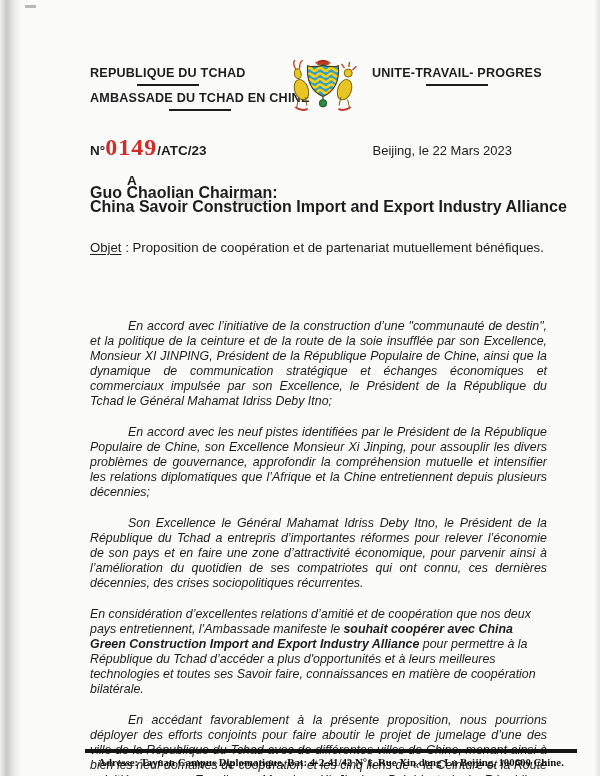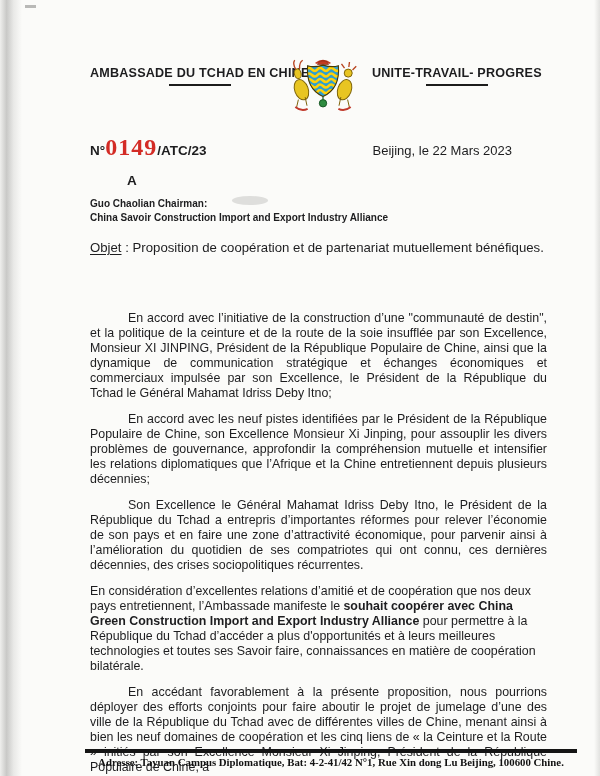--- a/index.html
+++ b/index.html
@@ -32,50 +32,54 @@
   }
   .ref { font-weight:bold; font-size:13.5px; }
   .ref-num {
     font-family:"Liberation Serif", serif; font-size:24px; font-weight:bold;
     color:#d32b25; letter-spacing:1px;
   }
   .place-date { font-weight:normal; font-size:13px; }
 
   .salutation { position:absolute; top:173px; left:127px; font-weight:bold; font-size:13.5px; }
 
-  .addressee { position:absolute; top:197px; left:90px; font-weight:bold; font-size:10px; line-height:13.5px; }
+  .addressee { position:absolute; top:186px; left:90px; font-weight:bold; font-size:16px; line-height:13.5px; }
 
   .subject {
     position:absolute; top:240px; left:90px; width:484px;
     font-weight:normal; font-size:13.2px; line-height:15.5px;
   }
   .subject-label { text-decoration:underline; text-underline-offset:2px; }
 
   .body-text { position:absolute; top:303px; left:90px; width:457px; font-size:12.4px; line-height:15px; }
-  .body-text p { margin:8px 0 11px; text-align:justify; text-indent:38px; }
+  .body-text p { margin:16px 0 11px; text-align:justify; text-indent:38px;font-style:italic; }
   .body-text p.flush { text-indent:0; text-align:left; }
   .bold-inline { font-weight:bold; }
 
   .footer { position:absolute; left:85px; right:23px; top:749px; }
   .footer-rule { height:4px; background:#151515; }
   .footer-address {
     font-family:"Liberation Serif", serif; font-weight:bold; font-size:10.8px;
     text-align:center; margin-top:3px; color:#111; white-space:nowrap;
   }
 </style>
 </head>
 <body>
 
 <div class="page">
   <div class="edge-left"></div>
   <div class="edge-right"></div>
   <div class="mark-topleft"></div>
   <div class="smudge"></div>
 
   <div class="letterhead-left">
+    <div class="lh-item">
+      <div class="lh-text">REPUBLIQUE DU TCHAD</div>
+      <div class="lh-rule"></div>
+    </div>
     <div class="lh-item">
       <div class="lh-text">AMBASSADE DU TCHAD EN CHINE</div>
       <div class="lh-rule"></div>
     </div>
   </div>
 
   <div class="emblem">
     <svg viewBox="0 0 130 100" width="80" height="63" preserveAspectRatio="xMidYMid meet">
       <defs>
         <clipPath id="shieldClip">

